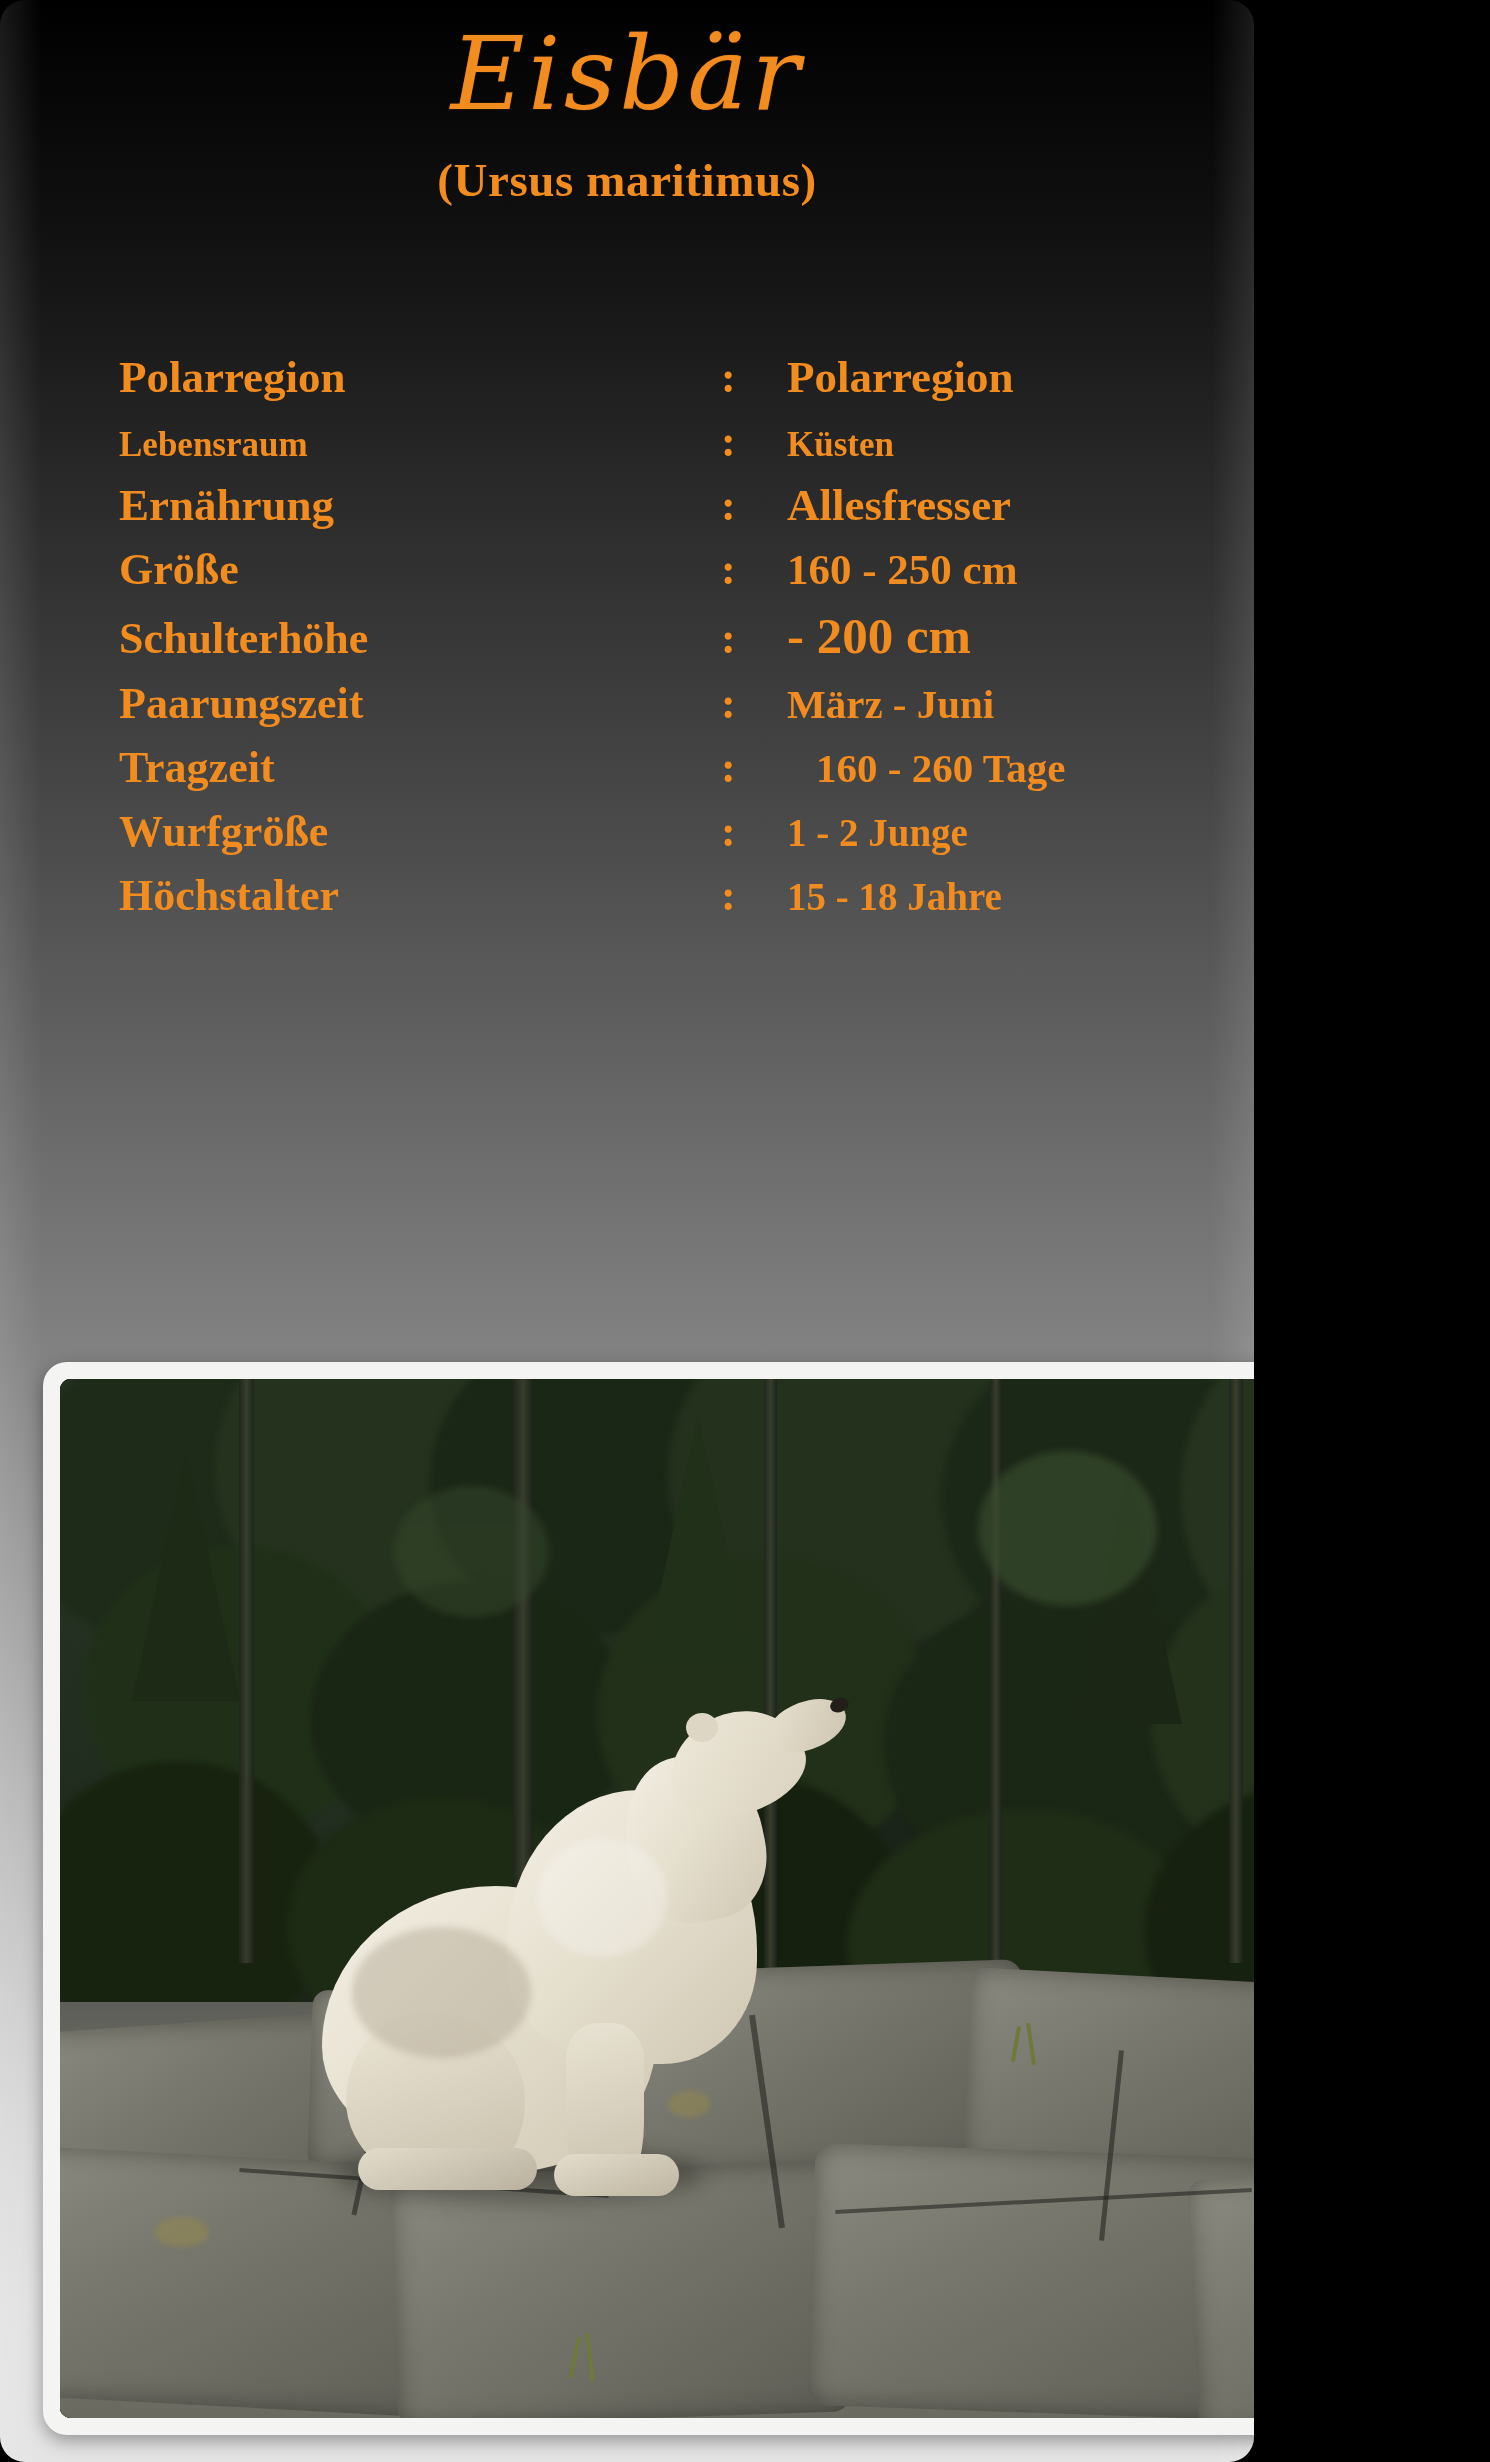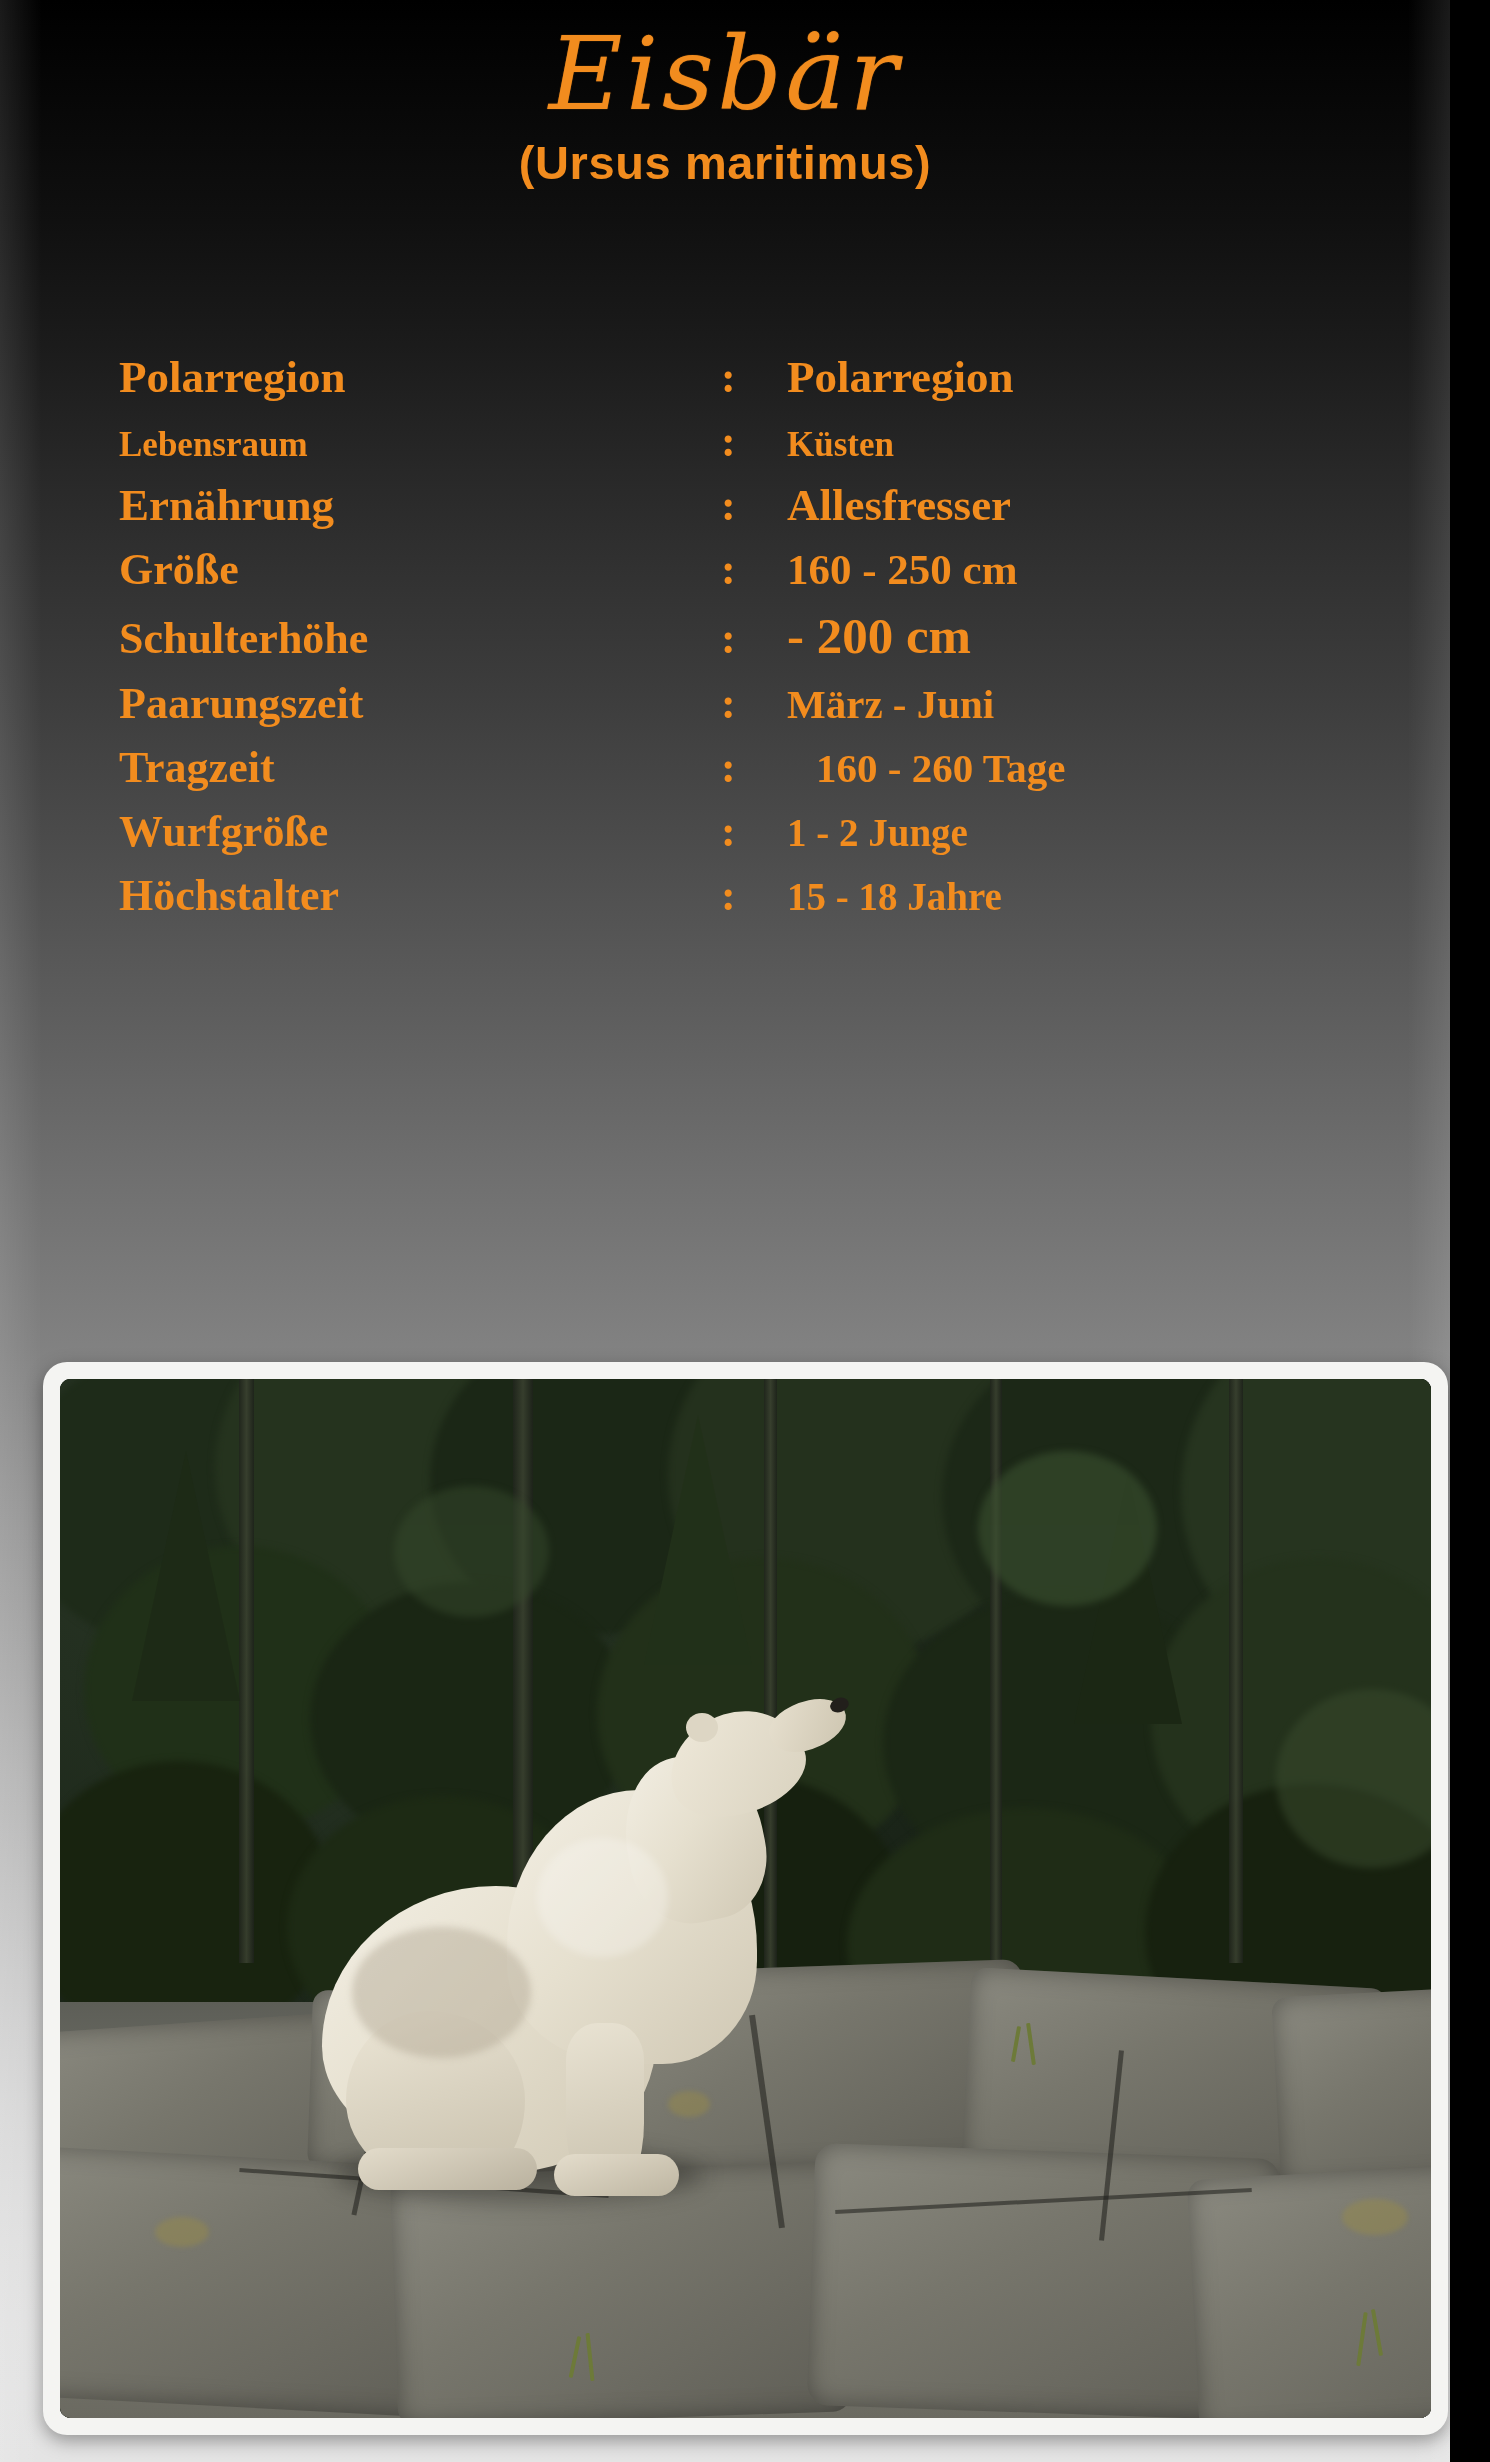--- a/index.html
+++ b/index.html
@@ -5,21 +5,21 @@
   html, body {
     margin: 0;
     padding: 0;
     background: #000;
   }
   body {
     font-family: "Liberation Serif", serif;
   }
   .poster {
     position: relative;
-    width: 1450px;
+    width: 1254px;
     height: 2462px;
     overflow: hidden;
     background: linear-gradient(to bottom,
         #000000 0%,
         #070707 4%,
         #101010 9%,
         #1b1b1b 14%,
         #2a2a2a 20%,
         #3a3a3a 27%,
         #4b4b4b 34%,
@@ -28,20 +28,21 @@
         #828282 55%,
         #949494 61%,
         #a5a5a5 67%,
         #b4b4b4 72%,
         #c2c2c2 77%,
         #cfcfcf 82%,
         #d8d8d8 86%,
         #dedede 90%,
         #e2e2e2 94%,
         #e4e4e4 100%);
+    border-radius: 25px;
   }
   
   .poster::before {
     content: "";
     position: absolute;
     inset: 0;
     background: linear-gradient(to right,
         rgba(255,255,255,0.10) 0px,
         rgba(255,255,255,0.0) 42px,
         rgba(255,255,255,0.0) calc(100% - 42px),
@@ -62,22 +63,22 @@
     font-family: "DejaVu Serif", serif;
     font-style: italic;
     font-size: 101px;
     line-height: 1.0;
     color: #f28c1e;
     letter-spacing: 3.6px;
     font-weight: 400;
     text-shadow: 0 0 1.2px rgba(242,140,30,0.6);
   }
   .subtitle {
-    margin-top: 10px;
-    font-family: Liberation Sans, sans-serif;
+    margin-top: 28px;
+    font-family: Liberation Serif, serif;
     font-weight: bold;
     font-size: 47px;
     color: #f28c1e;
     letter-spacing: 0.6px;
   }
 
   .facts {
     position: absolute;
     top: 352px;
     left: 119px;

